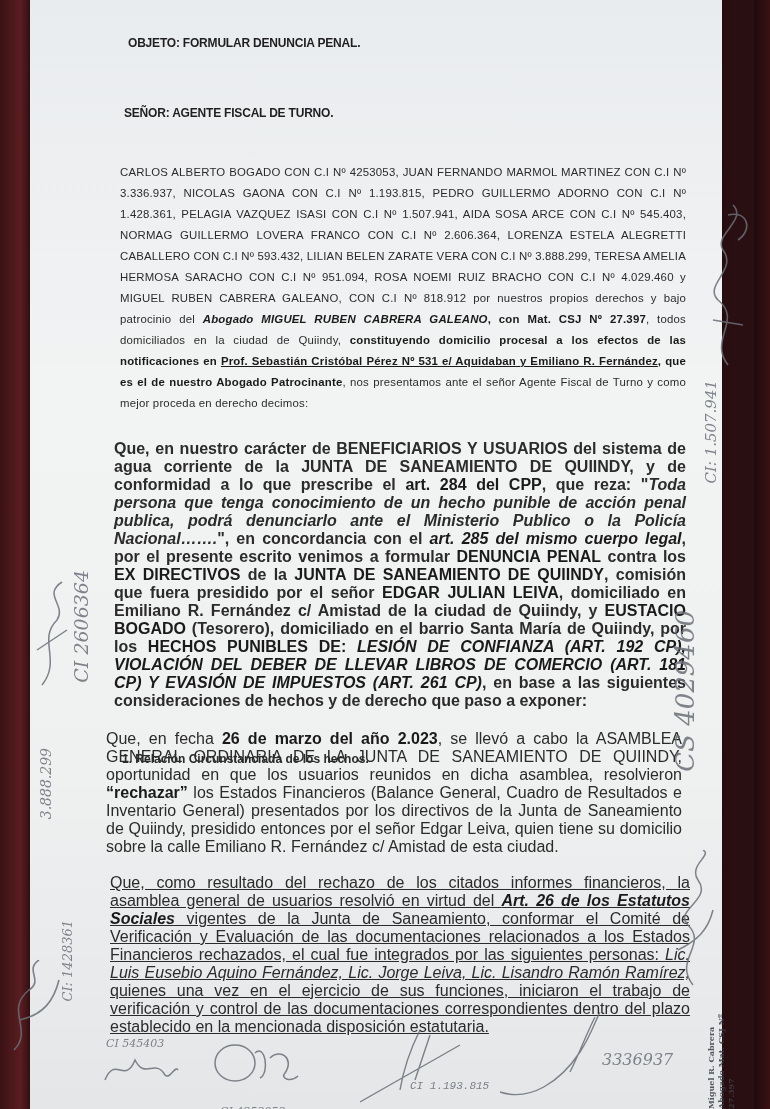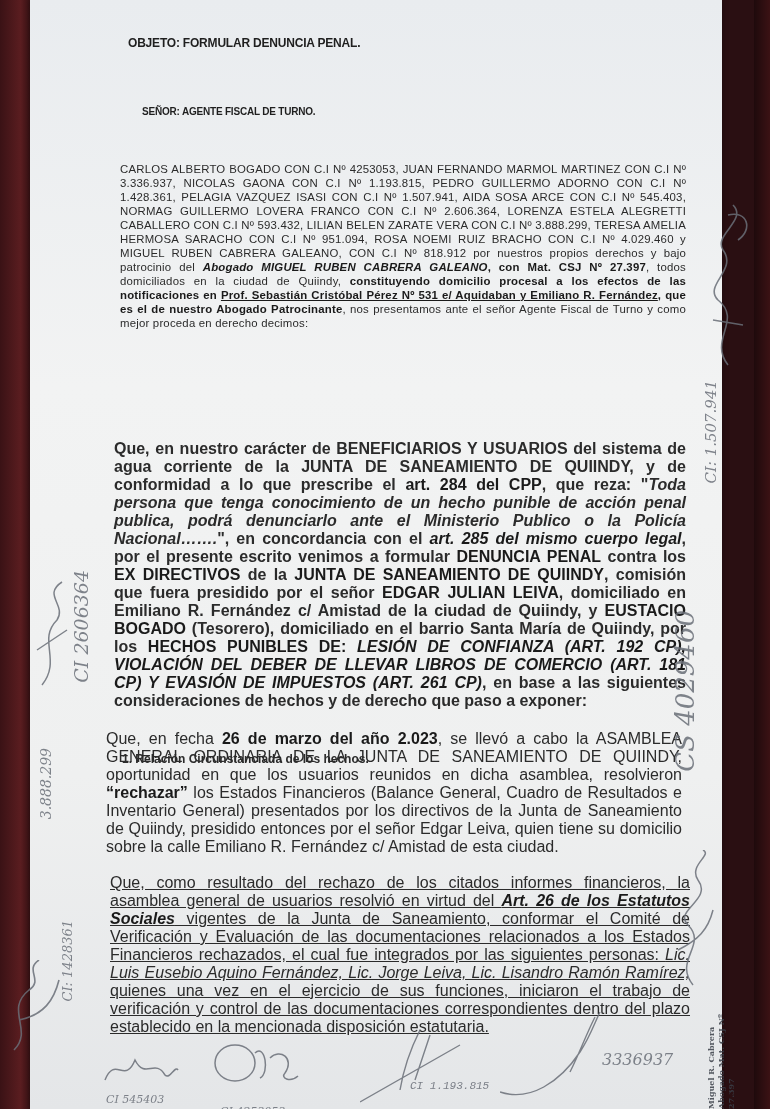--- a/index.html
+++ b/index.html
@@ -16,23 +16,23 @@
       position: absolute; right: 0; top: 0; width: 16px; height: 1109px;
       background: linear-gradient(90deg, #1e0a0c 0%, #3b1214 100%);
     }
     .page {
       position: absolute; left: 30px; top: 0; width: 692px; height: 1109px;
       background: linear-gradient(180deg, #e9ecef 0%, #f2f3f3 35%, #eff0f0 70%, #e4e6e8 100%);
       box-shadow: 0 0 6px rgba(0,0,0,0.35);
       color: #2b2b2b;
     }
     .objeto { position: absolute; left: 98px; top: 36px; font-weight: bold; font-size: 12px; color: #1f1f1f; letter-spacing: -0.2px; }
-    .senor { position: absolute; left: 112px; top: 106px; font-weight: bold; font-size: 10px; color: #1f1f1f; letter-spacing: -0.2px; }
+    .senor { position: absolute; left: 94px; top: 106px; font-weight: bold; font-size: 12px; color: #1f1f1f; letter-spacing: -0.2px; }
     .para { position: absolute; text-align: justify; margin: 0; }
-    .p1 { left: 90px; top: 162px; width: 566px; font-size: 11.4px; line-height: 14px; letter-spacing: 0.2px; }
+    .p1 { left: 90px; top: 162px; width: 566px; font-size: 11.4px; line-height: 21px; letter-spacing: 0.2px; }
     .p2 { left: 84px; top: 440px; width: 572px; font-weight: bold; }
     .heading1 { position: absolute; left: 92px; top: 708px; font-weight: bold; font-size: 12px; margin-top: 44px; }
     .p3 { left: 76px; top: 730px; width: 576px; }
     .p4 { left: 80px; top: 874px; width: 580px; text-decoration: underline; }
     b { color: #1a1a1a; }
     i { }
     u { text-decoration-thickness: 1px; }
     .sig { position: absolute; color: #6a6f78; font-family: "DejaVu Serif", serif; font-style: italic; opacity: 0.85; }
     .sig-vert { writing-mode: vertical-rl; transform: rotate(180deg); }
     .sig svg { display: block; }
@@ -93,21 +93,21 @@
     <svg width="60" height="100" viewBox="0 0 60 100">
       <path d="M10 90 C30 70 0 50 25 30 C40 20 20 10 35 0 M15 60 C40 55 50 40 55 20" stroke="#6a6f78" stroke-width="1.6" fill="none"></path>
     </svg>
   </div>
 
   <div class="sig" style="left:70px; top:1050px;">
     <svg width="80" height="40" viewBox="0 0 80 40">
       <path d="M5 30 C15 5 25 35 35 10 C45 30 55 8 65 25 C70 30 75 15 78 20" stroke="#6a6f78" stroke-width="1.5" fill="none"></path>
     </svg>
   </div>
-  <div class="sig" style="left:76px; top:1093px; font-size:11px;">CI 545403</div>
+  <div class="sig" style="left:76px; top:1037px; font-size:11px;">CI 545403</div>
   <div class="sig" style="left:180px; top:1038px;">
     <svg width="90" height="50" viewBox="0 0 90 50">
       <ellipse cx="25" cy="25" rx="20" ry="18" stroke="#6a6f78" stroke-width="1.5" fill="none"></ellipse>
       <path d="M45 15 C55 5 60 35 50 40 M60 20 C70 10 85 20 75 35 C70 40 80 45 88 38" stroke="#6a6f78" stroke-width="1.5" fill="none"></path>
     </svg>
   </div>
   <div class="sig" style="left:190px; top:1088px; font-size:11px;margin-top:17px;">CI 4253053</div>
   <div class="sig" style="left:330px; top:1030px;">
     <svg width="110" height="75" viewBox="0 0 110 75">
       <path d="M0 72 L100 15 M40 60 C45 30 55 10 60 0 M55 50 C60 35 65 20 70 5" stroke="#6a6f78" stroke-width="1.4" fill="none"></path>

